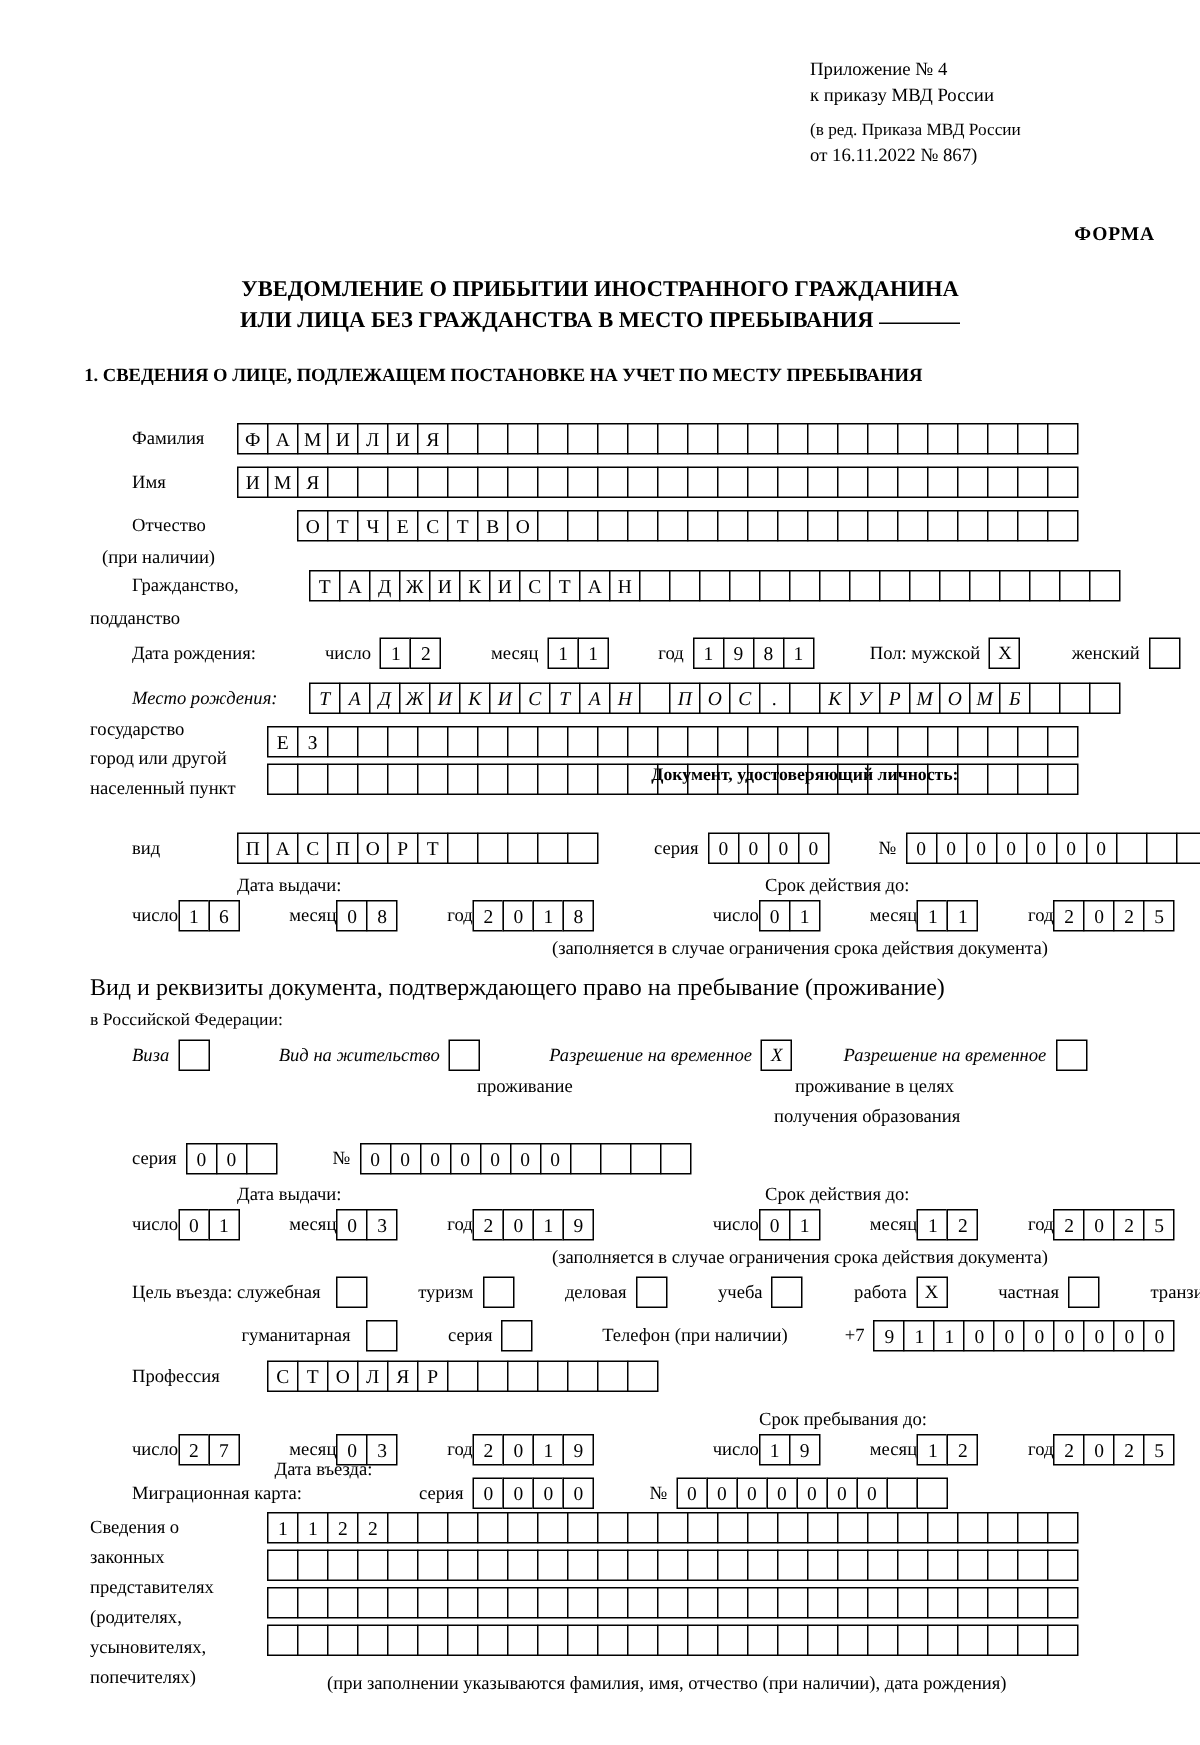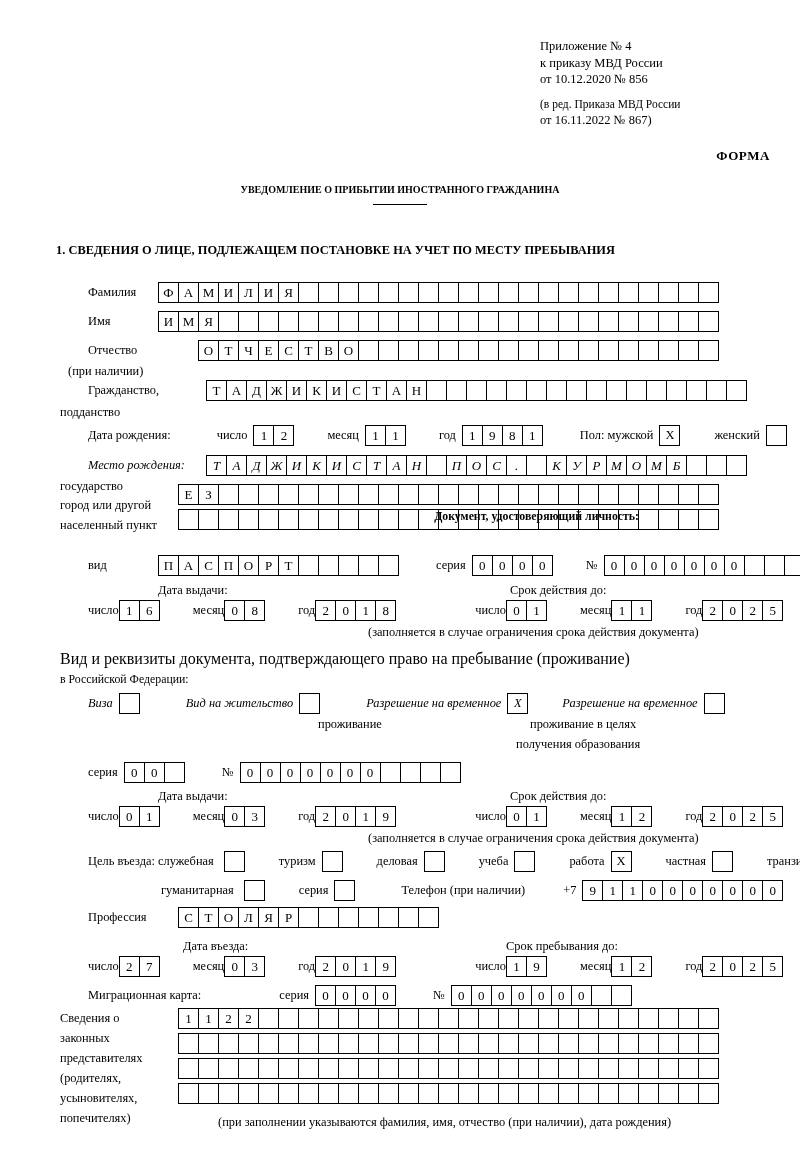--- a/index.html
+++ b/index.html
@@ -19,21 +19,21 @@
   }
   .hdr .l{display:block;white-space:nowrap;}
   .hdr .sub{margin-top:9px;font-size:11.5px;}
   .forma{
     position:absolute;top:148px;right:30px;
     font-weight:bold;font-size:13px;letter-spacing:.6px;
   }
 
   .title{
     position:absolute;top:183px;left:0;width:800px;
-    text-align:center;font-weight:bold;font-size:10px;line-height:1.42;
+    text-align:center;font-weight:bold;font-size:15px;line-height:1.42;
   }
   .title .ln2{display:block;}
   .title .tail{display:inline-block;border-bottom:1px solid #000;width:54px;vertical-align:2px;}
 
   .section1{
     position:absolute;top:243px;left:0;width:671px;text-align:center;
     font-weight:bold;font-size:12.4px;
   }
 
   
@@ -66,29 +66,29 @@
   .stack{position:absolute;font-size:12.4px;line-height:1.55;}
 </style>
 </head>
 <body>
 
 <div class="page">
 
   <div class="hdr">
     <span class="l">Приложение № 4</span>
     <span class="l">к приказу МВД России</span>
-    <span class="l">от 10.12.2020 № 856</span>
     <span class="sub l">(в ред. Приказа МВД России</span>
     <span class="l">от 16.11.2022 № 867)</span>
   </div>
   <div class="forma">ФОРМА</div>
 
   <div class="title">
     <span>УВЕДОМЛЕНИЕ О ПРИБЫТИИ ИНОСТРАННОГО ГРАЖДАНИНА</span>
     <span class="ln2">
+      <span>ИЛИ ЛИЦА БЕЗ ГРАЖДАНСТВА В МЕСТО ПРЕБЫВАНИЯ</span>
       <span class="tail"></span>
     </span>
   </div>
 
   <div class="section1">1. СВЕДЕНИЯ О ЛИЦЕ, ПОДЛЕЖАЩЕМ ПОСТАНОВКЕ НА УЧЕТ ПО МЕСТУ ПРЕБЫВАНИЯ</div>
 
   <div class="row" style="top:282px;left:60px;">
     <span class="lbl" style="width:70px;">Фамилия</span>
     <span class="boxes" id="surname-boxes">
         <span class="bx">Ф</span>
@@ -626,21 +626,21 @@
         <span class="bx"></span>
         <span class="bx"></span>
         <span class="bx"></span>
         <span class="bx"></span>
         <span class="bx"></span>
         <span class="bx"></span>
         <span class="bx"></span>
       </span>
   </div>
 
-  <div class="row" style="top:939px;left:155px;font-family:Liberation Serif, serif;">
+  <div class="row" style="top:972px;left:155px;font-family:Liberation Serif, serif;">
     <span class="lbl">Дата въезда:</span>
   </div>
   <div class="row" style="top:939px;left:478px;">
     <span class="lbl">Срок пребывания до:</span>
   </div>
 
   <div class="row" style="top:956px;left:60px;">
     <span class="lbl">число</span>
     <span class="boxes" id="entry-day">
         <span class="bx">2</span>

